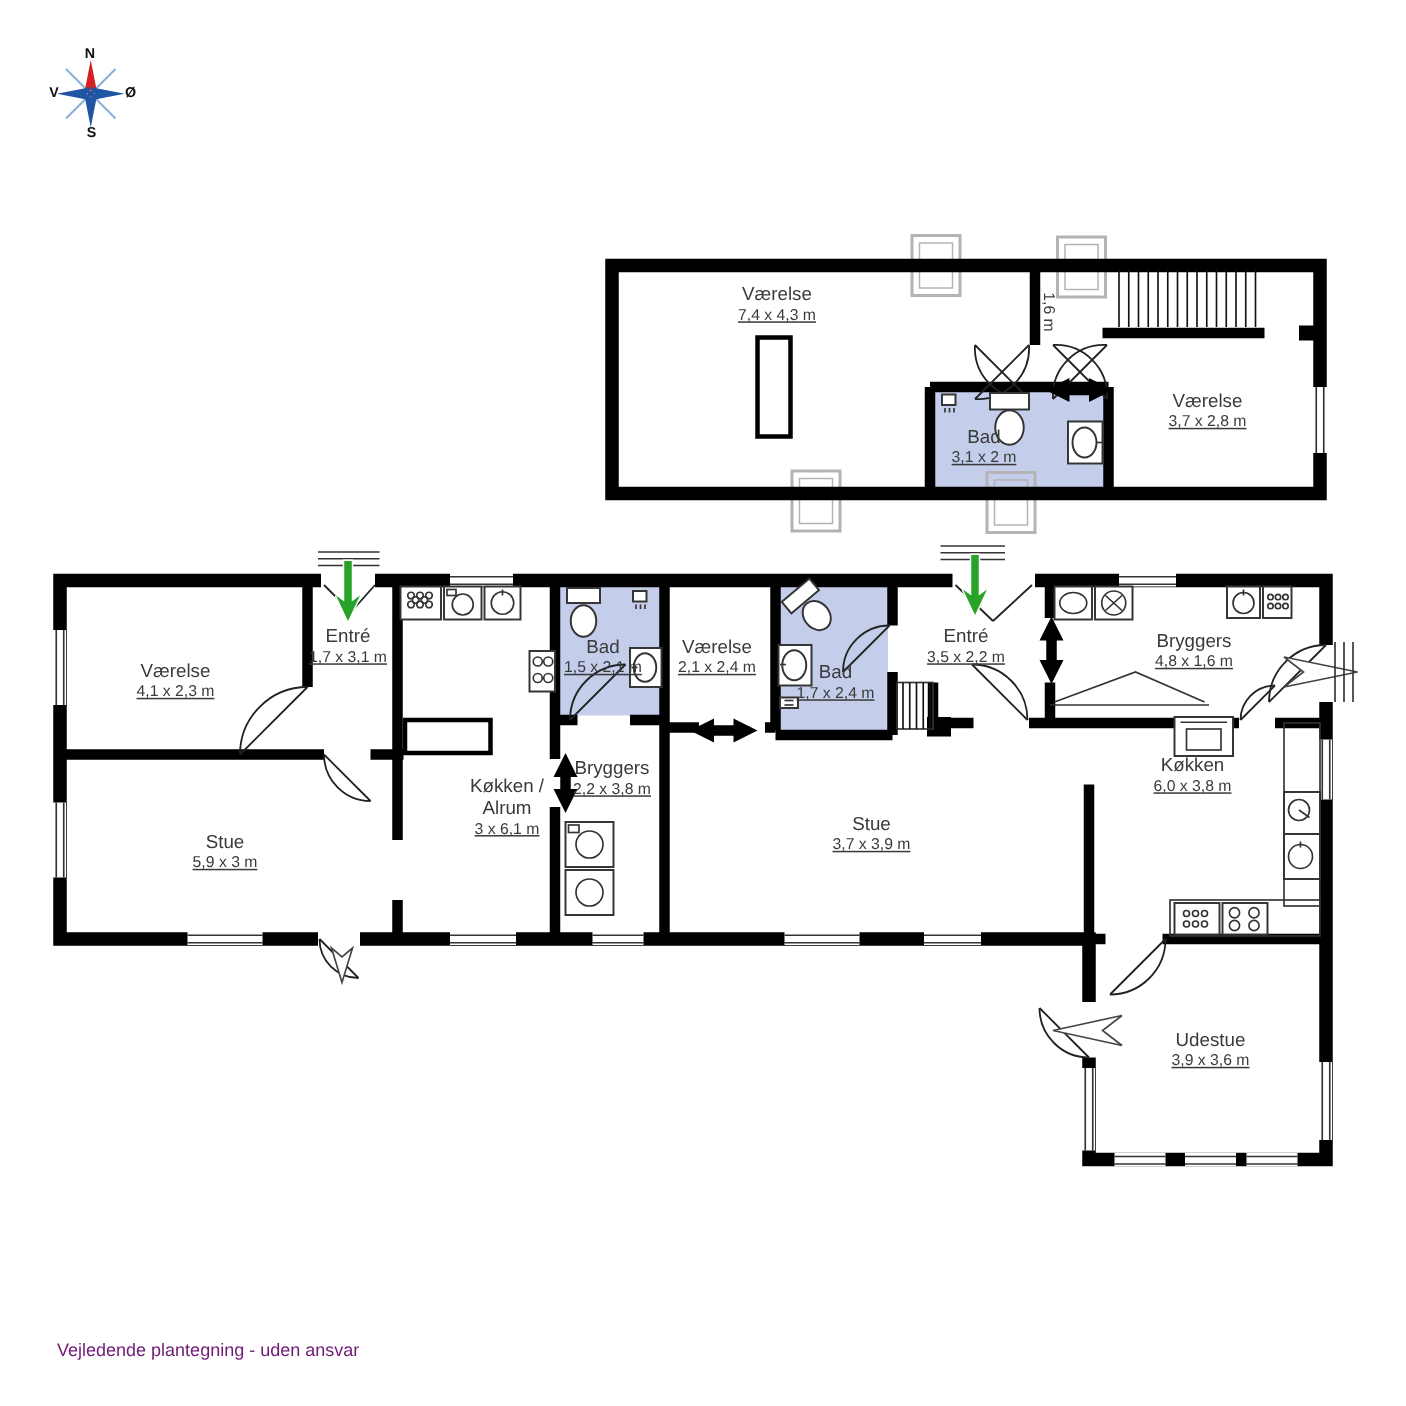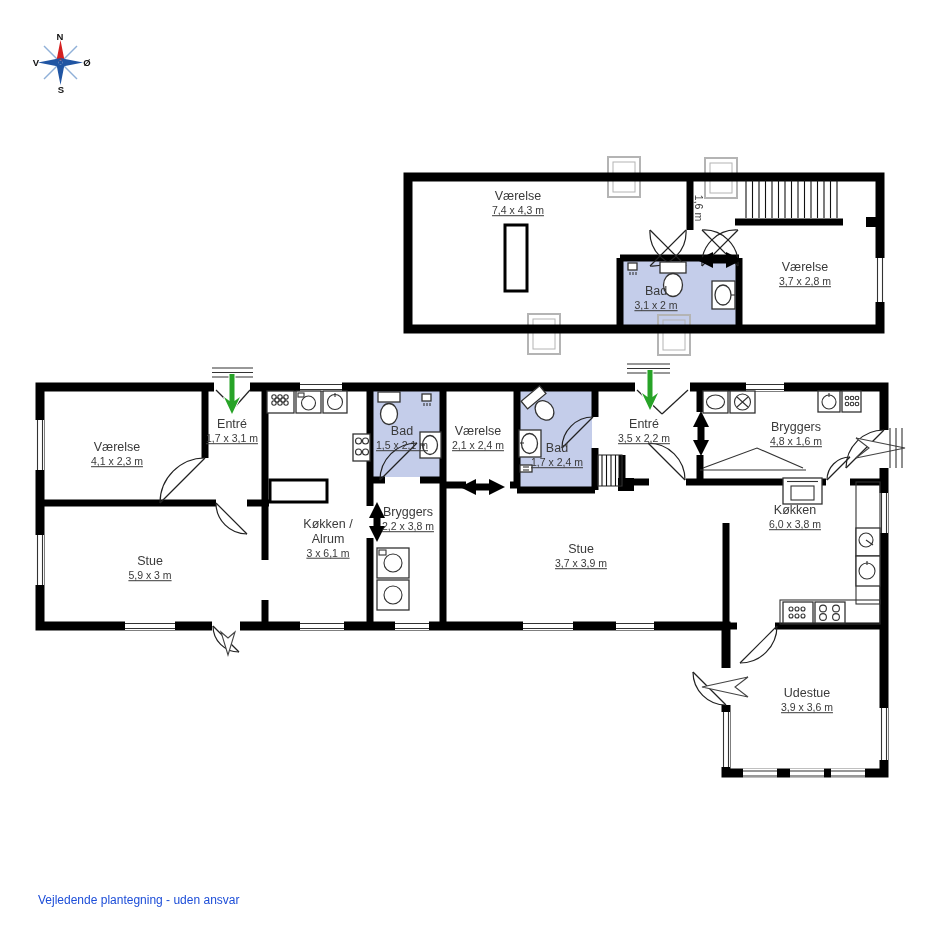--- a/index.html
+++ b/index.html
@@ -24,21 +24,21 @@
   .cblue{fill:var(--cblue,#2055a3);}
   .cred{fill:var(--cred,#d42020);}
   .cx-line{stroke:#8fb0d8;stroke-width:1.4;}
   
   .rl{position:absolute;transform:translate(-50%,-50%);text-align:center;
       color:#3a3a3a;font-size:12.5px;line-height:1.2;white-space:nowrap;}
   .rl .d{font-size:10.5px;display:block;text-decoration:underline;}
   .rl .n{display:block;}
   .rot{transform:translate(-50%,-50%) rotate(90deg);}
   .cp{position:absolute;transform:translate(-50%,-50%);font-size:9.5px;font-weight:bold;color:#111;}
-  .footer{position:absolute;left:38px;top:893px;font-size:12px;color:#1d4ed8;}
+  .footer{position:absolute;left:38px;top:893px;font-size:12px;color:#701a75;}
 </style>
 </head>
 <body>
 
 <div class="canvas">
 
 <svg width="937" height="937" viewBox="0 0 937 937">
 
   <g>
     <line class="cx-line" x1="44" y1="46" x2="77" y2="79"></line>
@@ -445,21 +445,21 @@
   <span class="d">4,1 x 2,3 m</span>
 </div>
 <div class="rl" style="left:232px;top:431px;">
   <span class="n">Entré</span>
   <span class="d">1,7 x 3,1 m</span>
 </div>
 <div class="rl" style="left:150px;top:568px;">
   <span class="n">Stue</span>
   <span class="d">5,9 x 3 m</span>
 </div>
-<div class="rl" style="left:328px;top:538px;">
+<div class="rl" style="left:338px;top:538px;">
   <span class="n">Køkken /</span>
   <span class="n">Alrum</span>
   <span class="d">3 x 6,1 m</span>
 </div>
 <div class="rl" style="left:402px;top:438px;">
   <span class="n">Bad</span>
   <span class="d">1,5 x 2,1 m</span>
 </div>
 <div class="rl" style="left:408px;top:519px;">
   <span class="n">Bryggers</span>

